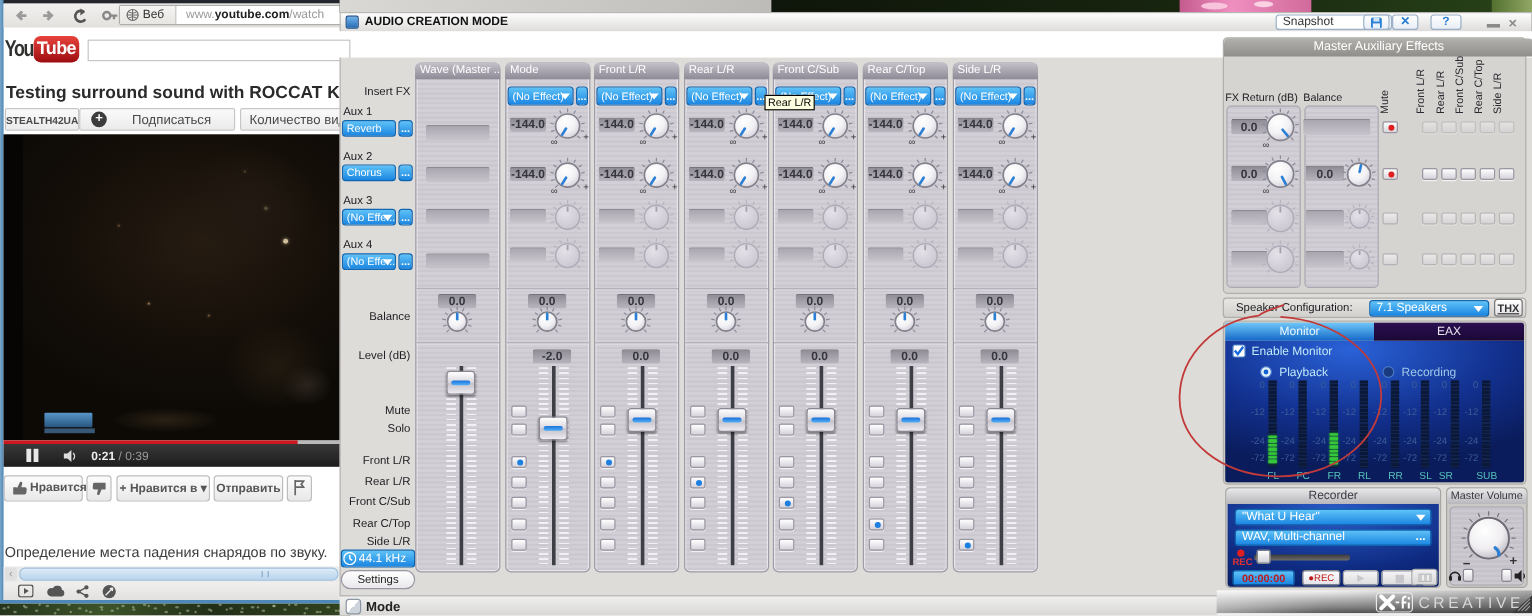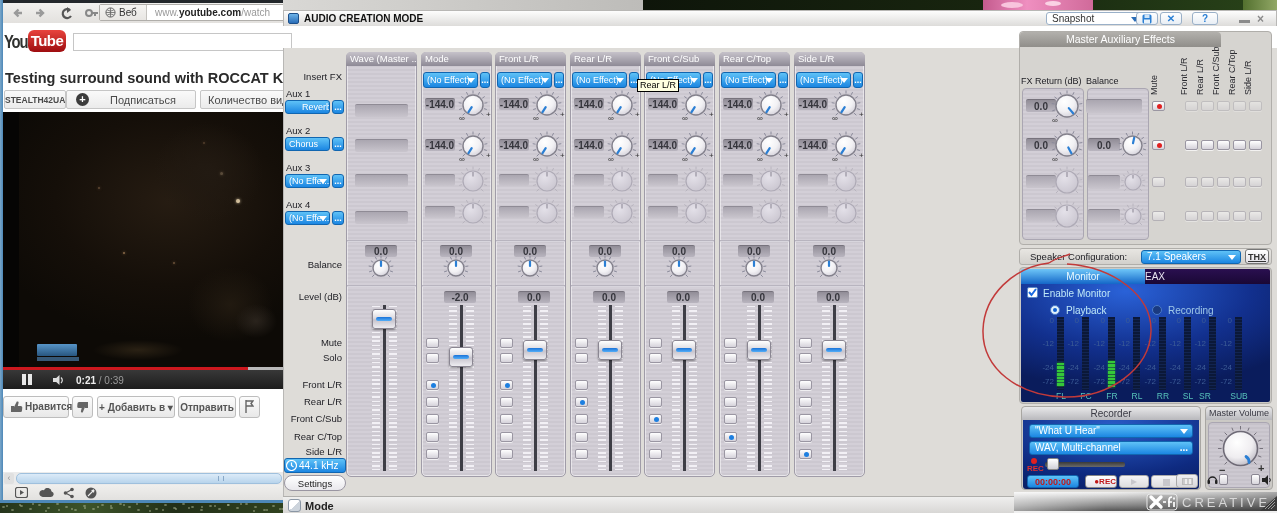--- a/index.html
+++ b/index.html
@@ -88,26 +88,27 @@
 </div>
 <div class="ab" style="left:3px;top:396px;width:66px;height:22px;background:linear-gradient(#fcfcfc,#e8e8e8);border:1px solid #bdbdbd;border-radius:3px;font-size:10px;font-weight:bold;color:#555;text-align:center;line-height:21px;white-space:nowrap;overflow:hidden"></div>
 <svg class="ab" style="left:10px;top:401px" width="13" height="12">
       <path d="M1 5 h3 v6 h-3 z M4 6 v5 h6.5 q1.5 0 1.5 -1.5 l0.3 -3 q0 -1.5 -1.5 -1.5 h-3 l0.8 -3.2 q0.2 -1.3 -1 -1.3 l-0.8 0 z" fill="#666"></path>
     </svg>
 <div class="ab" style="left:25px;top:401px;font-size:10px;font-weight:bold;color:#555">Нравится</div>
 <div class="ab" style="left:72px;top:396px;width:21px;height:22px;background:linear-gradient(#fcfcfc,#e8e8e8);border:1px solid #bdbdbd;border-radius:3px;font-size:10px;font-weight:bold;color:#555;text-align:center;line-height:21px;white-space:nowrap;overflow:hidden"></div>
 <svg class="ab" style="left:77px;top:402px" width="12" height="11">
       <path d="M11 6 h-3 v-6 h3 z M8 5 v-5 h-6 q-1.5 0 -1.5 1.5 l-0.3 3 q0 1.5 1.5 1.5 h3 l-0.8 3.2 q-0.2 1.3 1 1.3 l0.8 0 z" fill="#666"></path>
     </svg>
-<div class="ab" style="left:97px;top:396px;width:78px;height:22px;background:linear-gradient(#fcfcfc,#e8e8e8);border:1px solid #bdbdbd;border-radius:3px;font-size:10px;font-weight:bold;color:#555;text-align:center;line-height:21px;white-space:nowrap;overflow:hidden">+ Добавить в ▾</div>
+<div class="ab" style="left:97px;top:396px;width:78px;height:22px;background:linear-gradient(#fcfcfc,#e8e8e8);border:1px solid #bdbdbd;border-radius:3px;font-size:10px;font-weight:bold;color:#555;text-align:center;line-height:21px;white-space:nowrap;overflow:hidden">+ Нравится в ▾</div>
 <div class="ab" style="left:178px;top:396px;width:58px;height:22px;background:linear-gradient(#fcfcfc,#e8e8e8);border:1px solid #bdbdbd;border-radius:3px;font-size:10px;font-weight:bold;color:#555;text-align:center;line-height:21px;white-space:nowrap;overflow:hidden">Отправить</div>
 <div class="ab" style="left:239px;top:396px;width:21px;height:22px;background:linear-gradient(#fcfcfc,#e8e8e8);border:1px solid #bdbdbd;border-radius:3px;font-size:10px;font-weight:bold;color:#555;text-align:center;line-height:21px;white-space:nowrap;overflow:hidden"></div>
 <svg class="ab" style="left:245px;top:400px" width="9" height="13">
       <path d="M1 0 v13 M1 1 h7 l-2 2.5 l2 2.5 h-7" stroke="#666" stroke-width="1.4" fill="none"></path>
     </svg>
+<div class="ab" style="left:4px;top:453px;font-size:12px;color:#3c3c3c;white-space:nowrap">Определение места падения снарядов по звуку.</div>
 <div class="ab" style="left:3px;top:472px;width:289px;height:13px;background:#ebebeb">
 <div class="ab" style="left:1px;top:1px;width:10px;height:11px;background:#e0e0e0;border-radius:2px;color:#999;font-size:9px;line-height:11px;text-align:center">‹</div>
 <div class="ab" style="left:13px;top:1px;width:266px;height:11px;background:linear-gradient(#dcebf8,#b8d4ec);border:1px solid #9fc0dd;border-radius:5px"></div>
 <div class="ab" style="left:215px;top:4px;width:6px;height:5px;border-left:1px solid #88a8c8;border-right:1px solid #88a8c8"></div>
 </div>
 <div class="ab" style="left:3px;top:485px;width:289px;height:15px;background:linear-gradient(#f0efed,#e2e1df)">
 <svg class="ab" style="left:12px;top:2px" width="13" height="11">
         <rect x="0.5" y="0.5" width="12" height="10" rx="2" fill="none" stroke="#555" stroke-width="1.2"></rect>
         <path d="M5 3 l4 2.5 l-4 2.5 z" fill="#555"></path>
       </svg>
@@ -191,41 +192,41 @@
 <div class="ab" style="left:700px;top:0;width:110px;height:10px;background:linear-gradient(90deg,#c45b8e,#ef8fc0 40%,#d06a9a)">
         <span style="position:absolute;left:18px;top:2px;width:22px;height:6px;border-radius:50%;background:#f8c4dd"></span>
         <span style="position:absolute;left:62px;top:1px;width:16px;height:5px;border-radius:50%;background:#fad2e4"></span>
       </div>
 <div class="ab" style="left:810px;top:0;width:150px;height:10px;background:linear-gradient(90deg,#1c2f12,#274018)"></div>
 <div class="ab" style="left:960px;top:0;width:34px;height:10px;background:linear-gradient(90deg,#53702f,#92a866)"></div>
 </div>
 <div class="ab" style="left:0;top:10px;width:994px;height:16px;background:linear-gradient(#fdfdfd,#dddcda);border:1px solid #b8b7b5;border-bottom:0">
 <div class="ab" style="left:4px;top:2px;width:11px;height:11px;background:linear-gradient(#6db3e8,#2a6db8);border-radius:2px;border:1px solid #1c4f8a"></div>
 <div class="ab" style="left:20px;top:2px;font-size:10px;font-weight:bold;color:#111">AUDIO CREATION MODE</div>
-<div class="ab" style="left:762px;top:1px;width:97px;height:13px;background:#fff;border:1px solid #9ab0c8;border-radius:3px;font-size:10px;color:#333;line-height:12px;padding-left:5px">Snapshot<span style="position:absolute;right:3px;top:4px;width:0;height:0;border-left:4px solid transparent;border-right:4px solid transparent;border-top:5px solid #2a6db8"></span></div>
+<div class="ab" style="left:779px;top:1px;width:97px;height:13px;background:#fff;border:1px solid #9ab0c8;border-radius:3px;font-size:10px;color:#333;line-height:12px;padding-left:5px">Snapshot<span style="position:absolute;right:3px;top:4px;width:0;height:0;border-left:4px solid transparent;border-right:4px solid transparent;border-top:5px solid #2a6db8"></span></div>
 <div class="ab" style="left:852px;top:1px;width:22px;height:13px;background:linear-gradient(#fff,#e8eef5);border:1px solid #9ab0c8;border-radius:3px"></div>
 <svg class="ab" style="left:858px;top:3px" width="10" height="10">
         <rect x="0.5" y="0.5" width="9" height="9" rx="1.5" fill="#2a7fd4"></rect>
         <rect x="2.5" y="0.5" width="5" height="3.5" fill="#cfe4f7"></rect>
         <rect x="2" y="5.5" width="6" height="4" fill="#e8f2fb"></rect>
       </svg>
 <div class="ab" style="left:876px;top:1px;width:22px;height:13px;background:linear-gradient(#fff,#e8eef5);border:1px solid #9ab0c8;border-radius:3px;color:#2a7fd4;font-weight:bold;font-size:10px;text-align:center;line-height:12px">✕</div>
 <div class="ab" style="left:908px;top:1px;width:26px;height:13px;background:linear-gradient(#fff,#e8eef5);border:1px solid #9ab0c8;border-radius:3px;color:#2a7fd4;font-weight:bold;font-size:10px;text-align:center;line-height:12px">?</div>
 <div class="ab" style="left:955px;top:9px;width:11px;height:3px;background:#8a8a8a"></div>
 <div class="ab" style="left:973px;top:1px;font-size:12px;color:#8a8a8a;font-weight:bold">×</div>
 </div>
 <div class="ab" style="left:0;top:48px;width:994px;height:448px;background:#dedcd8;border-left:1px solid #b8b7b5"></div>
 <div class="ab" style="left:0;top:496px;width:994px;height:17px;background:linear-gradient(#efefee,#d8d7d5);border-top:1px solid #b0afac">
 <div class="ab" style="left:5px;top:2px;width:13px;height:13px;background:linear-gradient(135deg,#fff 50%,#cdd4dc 50%);border:1px solid #8a96a4;border-radius:3px"></div>
 <div class="ab" style="left:22px;top:3px;font-size:11px;font-weight:bold;color:#222">Mode</div>
 </div>
 </div>
 <div class="ab" style="left:296px;top:71px;width:46px;font-size:9.5px;color:#1c1c22;text-align:right">Insert FX</div>
 <div class="ab" style="left:286px;top:88px;font-size:9.5px;color:#1c1c22">Aux 1</div>
-<div class="dd" style="left:285px;top:100px;width:45px;height:14px;font-size:9px;line-height:12px;padding-left:16px">Reverb</div>
+<div class="dd" style="left:285px;top:100px;width:45px;height:14px;font-size:9px;line-height:12px;padding-left:3px">Reverb</div>
 <div class="ddb" style="left:332px;top:100px;width:12px;height:14px;line-height:12px">...</div>
 <div class="ab" style="left:286px;top:125px;font-size:9.5px;color:#1c1c22">Aux 2</div>
 <div class="dd" style="left:285px;top:137px;width:45px;height:14px;font-size:9px;line-height:12px;padding-left:3px">Chorus</div>
 <div class="ddb" style="left:332px;top:137px;width:12px;height:14px;line-height:12px">...</div>
 <div class="ab" style="left:286px;top:162px;font-size:9.5px;color:#1c1c22">Aux 3</div>
 <div class="dd" style="left:285px;top:174px;width:45px;height:14px;font-size:9px;line-height:12px;padding-left:3px">(No Effe...<span class="car" style="right:2px"></span></div>
 <div class="ddb" style="left:332px;top:174px;width:12px;height:14px;line-height:12px">...</div>
 <div class="ab" style="left:286px;top:199px;font-size:9.5px;color:#1c1c22">Aux 4</div>
 <div class="dd" style="left:285px;top:211px;width:45px;height:14px;font-size:9px;line-height:12px;padding-left:3px">(No Effe...<span class="car" style="right:2px"></span></div>
 <div class="ddb" style="left:332px;top:211px;width:12px;height:14px;line-height:12px">...</div>
@@ -898,21 +899,21 @@
 <div class="sbtn" style="left:799px;top:353px;width:13px"></div>
 <div class="sbtn" style="left:799px;top:380px;width:13px"></div>
 <div class="sbtn" style="left:799px;top:397px;width:13px"></div>
 <div class="sbtn" style="left:799px;top:414px;width:13px"></div>
 <div class="sbtn" style="left:799px;top:432px;width:13px"></div>
 <div class="sbtn" style="left:799px;top:449px;width:13px">
     <span class="dot"></span>
   </div>
 <div class="ab" style="left:637px;top:79px;height:13px;background:#ffffe1;border:1px solid #000;font-size:9px;color:#000;line-height:11px;z-index:50;white-space:nowrap;padding:0 2px">Rear L/R</div>
 <div class="ab" style="left:1019px;top:31px;width:253px;height:214px;background:#d6d4d0;border:1px solid #b0aeaa;border-radius:4px">
-<div class="ab" style="left:0;top:0;width:201px;height:15px;background:linear-gradient(#b2b0ac,#908e8a);border-radius:4px 4px 0 0;color:#fff;font-size:10.5px;text-align:center;line-height:15px">Master Auxiliary Effects</div>
+<div class="ab" style="left:0;top:0;width:258px;height:15px;background:linear-gradient(#b2b0ac,#908e8a);border-radius:4px 4px 0 0;color:#fff;font-size:10.5px;text-align:center;line-height:15px">Master Auxiliary Effects</div>
 </div>
 <div class="ab" style="left:1022px;top:88px;width:62px;height:152px;background:repeating-linear-gradient(180deg,#ccc8d0 0 2px,#d3cfd7 2px 4px);border:1px solid #aaa6b2;border-radius:4px"></div>
 <div class="ab" style="left:1087px;top:88px;width:62px;height:152px;background:repeating-linear-gradient(180deg,#ccc8d0 0 2px,#d3cfd7 2px 4px);border:1px solid #aaa6b2;border-radius:4px"></div>
 <div class="ab" style="left:1021px;top:76px;font-size:9px;color:#1c1c22">FX Return (dB)</div>
 <div class="ab" style="left:1086px;top:76px;font-size:9px;color:#1c1c22">Balance</div>
 <div class="ab" style="left:1149px;top:95px;width:60px;font-size:9px;color:#2a2a30;transform:rotate(-90deg);transform-origin:0 0;white-space:nowrap">Mute</div>
 <div class="ab" style="left:1179px;top:95px;width:60px;font-size:9px;color:#2a2a30;transform:rotate(-90deg);transform-origin:0 0;white-space:nowrap">Front L/R</div>
 <div class="ab" style="left:1195px;top:95px;width:60px;font-size:9px;color:#2a2a30;transform:rotate(-90deg);transform-origin:0 0;white-space:nowrap">Rear L/R</div>
 <div class="ab" style="left:1211px;top:95px;width:60px;font-size:9px;color:#2a2a30;transform:rotate(-90deg);transform-origin:0 0;white-space:nowrap">Front C/Sub</div>
 <div class="ab" style="left:1227px;top:95px;width:60px;font-size:9px;color:#2a2a30;transform:rotate(-90deg);transform-origin:0 0;white-space:nowrap">Rear C/Top</div>
@@ -1059,21 +1060,21 @@
 <div class="sbtn" style="left:1201px;top:211px;width:13px;opacity:.5"></div>
 <div class="sbtn" style="left:1217px;top:211px;width:13px;opacity:.5"></div>
 <div class="sbtn" style="left:1233px;top:211px;width:13px;opacity:.5"></div>
 <div class="sbtn" style="left:1249px;top:211px;width:13px;opacity:.5"></div>
 <div class="ab" style="left:1019px;top:248px;width:253px;height:17px;background:linear-gradient(#e8e6e2,#d2d0cc);border:1px solid #b0aeaa;border-radius:3px"></div>
 <div class="ab" style="left:1030px;top:251px;font-size:9.5px;color:#1c1c22">Speaker Configuration:</div>
 <div class="dd" style="left:1141px;top:250px;width:100px;height:14px;font-size:10px;line-height:12px">7.1 Speakers<span class="car" style="top:4px"></span></div>
 <div class="ab" style="left:1245px;top:249px;width:24px;height:15px;background:linear-gradient(#fff,#e2e0e6);border:1px solid #777;border-radius:3px;font-size:9px;font-weight:bold;color:#333;text-align:center;line-height:14px;text-decoration:underline">THX</div>
 <div class="ab" style="left:1019px;top:267px;width:253px;height:137px;background:#cbc9c5;border:1px solid #b0aeaa;border-radius:4px"></div>
 <div class="ab" style="left:1021px;top:269px;width:124px;height:15px;background:linear-gradient(#6ec6f8,#1467c8);color:#eafaff;font-size:10px;text-align:center;line-height:15px;border-radius:2px 0 0 0">Monitor</div>
-<div class="ab" style="left:1145px;top:269px;width:125px;height:15px;background:linear-gradient(#2a0f50,#1a0835);color:#e8e4f0;font-size:10px;line-height:15px;border-radius:0 2px 0 0">EAX</div>
+<div class="ab" style="left:1145px;top:269px;width:125px;height:15px;background:linear-gradient(#2a0f50,#1a0835);color:#e8e4f0;font-size:10px;text-align:center;line-height:15px;border-radius:0 2px 0 0">EAX</div>
 <div class="ab" style="left:1021px;top:284px;width:249px;height:118px;background:radial-gradient(ellipse 240px 110px at 42% 6%,#2a62d8,#12308e 52%,#0a1c5c 88%),#081a52;border-radius:0 0 2px 2px;overflow:hidden">
 <div class="ab" style="left:6px;top:3px;width:11px;height:11px;background:#fff;border:1px solid #5a8ac8;border-radius:2px">
       <svg width="11" height="11" style="position:absolute;left:-1px;top:-1px">
         <path d="M2 5 l2.5 3 l4.5 -6" stroke="#1a6ae0" stroke-width="2" fill="none"></path>
       </svg>
     </div>
 <div class="ab" style="left:22px;top:4px;font-size:10px;color:#bfe8f8">Enable Monitor</div>
 <div class="ab" style="left:29px;top:21px;width:10px;height:10px;border-radius:50%;background:#dff0fa;border:1px solid #4a7ac8">
       <span style="position:absolute;left:2px;top:2px;width:4px;height:4px;border-radius:50%;background:#1060d0"></span>
     </div>
@@ -1151,21 +1152,21 @@
 <div class="ab" style="left:1021px;top:406px;width:180px;height:84px;background:#cbc9c5;border:1px solid #a8a6a2;border-radius:4px">
 <div class="ab" style="left:0;top:0;width:178px;height:13px;background:linear-gradient(#e8e8ea,#b8b8bc);border-radius:4px 4px 0 0;color:#3a3a44;font-size:10px;text-align:center;line-height:13px">Recorder</div>
 <div class="ab" style="left:1px;top:13px;width:176px;height:69px;background:radial-gradient(ellipse 200px 80px at 50% 10%,#2a5cc8,#0e2a80 60%,#081a58);border-radius:0 0 3px 3px">
 <div class="dd" style="left:6px;top:4px;width:164px;height:14px;font-size:10px;line-height:12px">"What U Hear"<span class="car" style="top:4px"></span></div>
 <div class="dd" style="left:6px;top:21px;width:164px;height:14px;font-size:10px;line-height:12px">WAV, Multi-channel<span style="position:absolute;right:4px;top:0;color:#fff;font-weight:bold">...</span></div>
 <div class="ab" style="left:8px;top:38px;width:6px;height:6px;border-radius:50%;background:#e02020"></div>
 <div class="ab" style="left:4px;top:44px;font-size:8px;font-weight:bold;color:#e03030">REC</div>
 <div class="ab" style="left:22px;top:42px;width:80px;height:5px;background:linear-gradient(#3a3a3a,#6a6a6a);border-radius:2px"></div>
 <div class="ab" style="left:24px;top:38px;width:12px;height:12px;background:linear-gradient(#fff,#d0d0d8);border:1px solid #888;border-radius:2px"></div>
 <div class="ab" style="left:4px;top:55px;width:52px;height:13px;background:linear-gradient(#5fc2f7,#1b86e2);border:1px solid #1166b0;border-radius:3px;color:#c01818;font-size:9px;font-weight:bold;text-align:center;line-height:12px">00:00:00</div>
-<div class="ab" style="left:62px;top:55px;width:32px;height:13px;background:linear-gradient(#fff,#e4e2e8);border:1px solid #888;border-radius:3px;font-size:8px;font-weight:bold;color:#c01818;text-align:right;line-height:12px">●REC</div>
+<div class="ab" style="left:62px;top:55px;width:32px;height:13px;background:linear-gradient(#fff,#e4e2e8);border:1px solid #888;border-radius:3px;font-size:8px;font-weight:normal;color:#c01818;text-align:center;line-height:12px">●REC</div>
 <div class="ab" style="left:96px;top:55px;width:30px;height:13px;background:linear-gradient(#f4f4f6,#dededf);border:1px solid #aaa;border-radius:3px">
         <span style="position:absolute;left:11px;top:3px;width:0;height:0;border-top:3.5px solid transparent;border-bottom:3.5px solid transparent;border-left:6px solid #c8c8cc"></span>
       </div>
 <div class="ab" style="left:128px;top:55px;width:30px;height:13px;background:linear-gradient(#f4f4f6,#dededf);border:1px solid #aaa;border-radius:3px">
         <span style="position:absolute;left:11px;top:3px;width:7px;height:7px;background:#c8c8cc"></span>
       </div>
 <div class="ab" style="left:162px;top:55px;width:12px;height:13px;background:linear-gradient(#f4f4f6,#dededf);border:1px solid #aaa;border-radius:3px"></div>
 </div>
   </div>
 <div class="ab" style="left:1176px;top:474px;width:22px;height:14px;background:linear-gradient(#f0f0f2,#d8d8da);border:1px solid #aaa;border-radius:3px">

